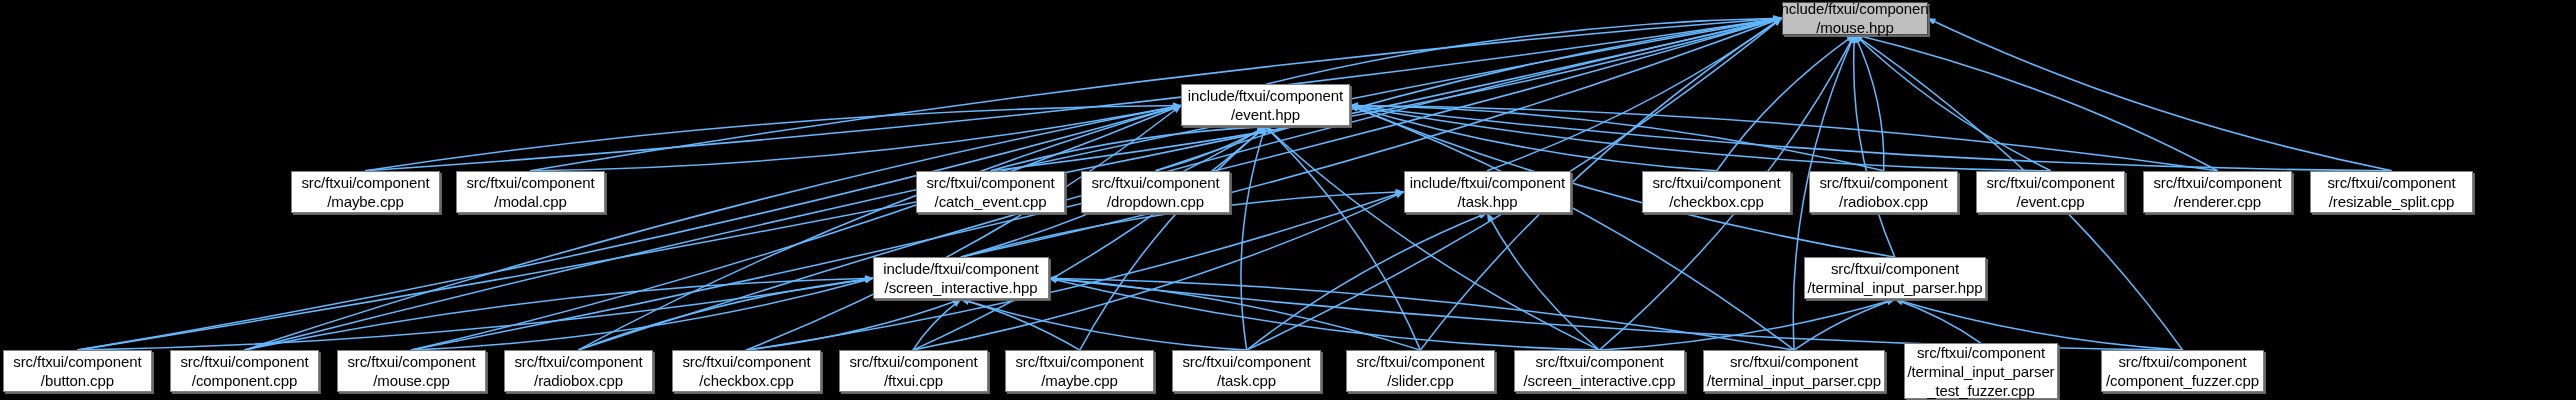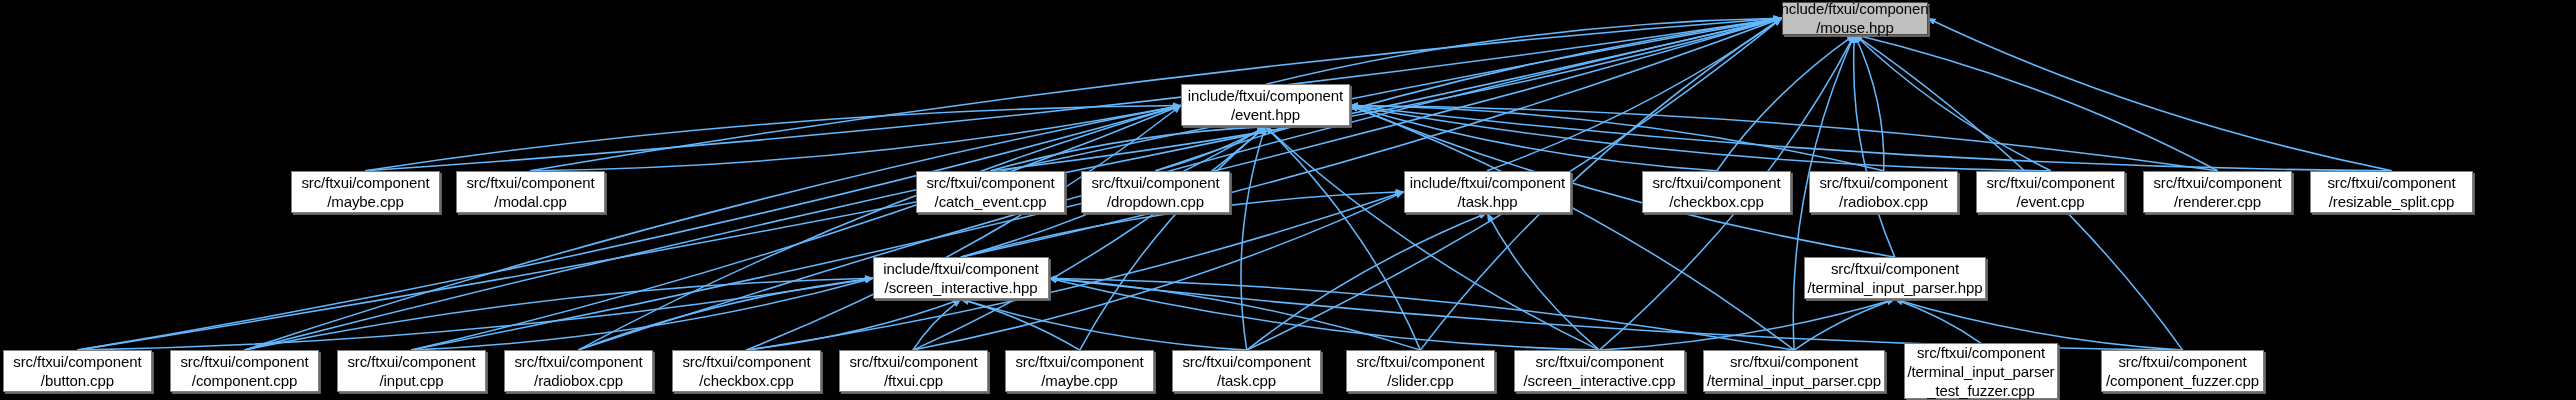--- a/index.html
+++ b/index.html
@@ -124,21 +124,21 @@
     <div class="node" style="left: 1404px; top: 171px; width: 167px; height: 42px;"><span class="l1">include/ftxui/component</span><span class="l2">/task.hpp</span></div>
     <div class="node" style="left: 1642px; top: 171px; width: 149px; height: 42px;"><span class="l1">src/ftxui/component</span><span class="l2">/checkbox.cpp</span></div>
     <div class="node" style="left: 1809px; top: 171px; width: 149px; height: 42px;"><span class="l1">src/ftxui/component</span><span class="l2">/radiobox.cpp</span></div>
     <div class="node" style="left: 1976px; top: 171px; width: 149px; height: 42px;"><span class="l1">src/ftxui/component</span><span class="l2">/event.cpp</span></div>
     <div class="node" style="left: 2143px; top: 171px; width: 149px; height: 42px;"><span class="l1">src/ftxui/component</span><span class="l2">/renderer.cpp</span></div>
     <div class="node" style="left: 2310px; top: 171px; width: 163px; height: 42px;"><span class="l1">src/ftxui/component</span><span class="l2">/resizable_split.cpp</span></div>
     <div class="node" style="left: 873px; top: 257px; width: 176px; height: 42px;"><span class="l1">include/ftxui/component</span><span class="l2">/screen_interactive.hpp</span></div>
     <div class="node" style="left: 1804px; top: 257px; width: 182px; height: 42px;"><span class="l1">src/ftxui/component</span><span class="l2">/terminal_input_parser.hpp</span></div>
     <div class="node" style="left: 2.9px; top: 350px; width: 149px; height: 42px;"><span class="l1">src/ftxui/component</span><span class="l2">/button.cpp</span></div>
     <div class="node" style="left: 170px; top: 350px; width: 149px; height: 42px;"><span class="l1">src/ftxui/component</span><span class="l2">/component.cpp</span></div>
-    <div class="node" style="left: 337px; top: 350px; width: 149px; height: 42px;"><span class="l1">src/ftxui/component</span><span class="l2">/input.cpp</span></div>
+    <div class="node" style="left: 337px; top: 350px; width: 149px; height: 42px;"><span class="l1">src/ftxui/component</span><span class="l2">/mouse.cpp</span></div>
     <div class="node" style="left: 504px; top: 350px; width: 149px; height: 42px;"><span class="l1">src/ftxui/component</span><span class="l2">/radiobox.cpp</span></div>
     <div class="node" style="left: 672px; top: 350px; width: 149px; height: 42px;"><span class="l1">src/ftxui/component</span><span class="l2">/checkbox.cpp</span></div>
     <div class="node" style="left: 839px; top: 350px; width: 149px; height: 42px;"><span class="l1">src/ftxui/component</span><span class="l2">/ftxui.cpp</span></div>
     <div class="node" style="left: 1005px; top: 350px; width: 149px; height: 42px;"><span class="l1">src/ftxui/component</span><span class="l2">/maybe.cpp</span></div>
     <div class="node" style="left: 1172px; top: 350px; width: 149px; height: 42px;"><span class="l1">src/ftxui/component</span><span class="l2">/task.cpp</span></div>
     <div class="node" style="left: 1346px; top: 350px; width: 149px; height: 42px;"><span class="l1">src/ftxui/component</span><span class="l2">/slider.cpp</span></div>
     <div class="node" style="left: 1514px; top: 350px; width: 171px; height: 42px;"><span class="l1">src/ftxui/component</span><span class="l2">/screen_interactive.cpp</span></div>
     <div class="node" style="left: 1703px; top: 350px; width: 182px; height: 42px;"><span class="l1">src/ftxui/component</span><span class="l2">/terminal_input_parser.cpp</span></div>
     <div class="node" style="left: 1904px; top: 343px; width: 154px; height: 56px;"><span class="l1">src/ftxui/component</span><span class="l2">/terminal_input_parser</span><span class="l3">_test_fuzzer.cpp</span></div>
     <div class="node" style="left: 2101px; top: 350px; width: 163px; height: 42px;"><span class="l1">src/ftxui/component</span><span class="l2">/component_fuzzer.cpp</span></div>

